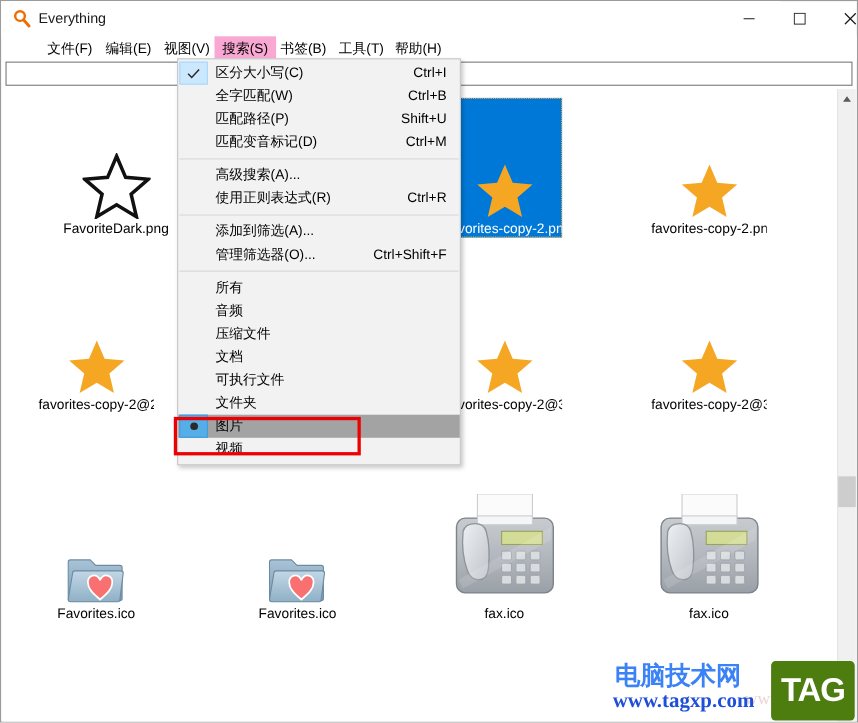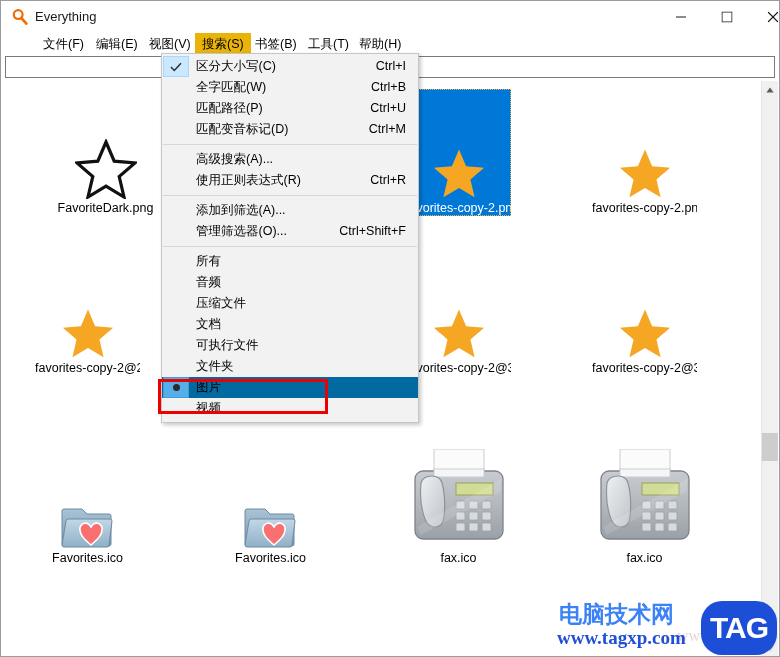--- a/index.html
+++ b/index.html
@@ -64,21 +64,21 @@
     position: absolute;
     top: 0;
     height: 22px;
     line-height: 22px;
     padding: 0 7px;
     font-size: 12.5px;
     color: #000000;
     white-space: nowrap;
     cursor: default;
   }
-  .menubar-item.active { background: #eab308; }
+  .menubar-item.active { background: #f9a8d4; }
 
   
   .searchbar {
     position: absolute;
     left: 4px; top: 55px;
     width: 770px; height: 22px;
     border: 1px solid #7a7a7a;
     background: #ffffff;
     box-sizing: border-box;
   }
@@ -192,21 +192,21 @@
     position: absolute;
     right: 12px; top: 0;
     color: #000000;
   }
   .dd-item.checked .dd-mark {
     background: #cce8ff;
     border: 1px solid #a6d8ff;
     box-sizing: border-box;
   }
   .dd-item.radio-selected {
-    background: #0369a1;
+    background: #a3a3a3;
   }
   .dd-item.radio-selected .dd-mark {
     background: #55aee8;
     border: 1px solid #3f9ddb;
     box-sizing: border-box;
   }
   .dd-sep {
     height: 1px;
     margin: 4px 1px 4px 1px;
     background: #d7d7d7;
@@ -252,22 +252,22 @@
     font-size: 19px;
     font-weight: bold;
     color: #1f4fd8;
     font-family: "Liberation Serif", serif;
     white-space: nowrap;
   }
   .wm-badge {
     position: absolute;
     left: 144px; top: 2px;
     width: 76px; height: 54px;
-    background: #1d4ed8;
-    border-radius: 21px;
+    background: #4d7c0f;
+    border-radius: 4px;
     display: flex; align-items: center; justify-content: center;
   }
   .wm-badge span {
     font-size: 30px;
     font-weight: bold;
     color: #ffffff;
     font-family: "Liberation Sans", sans-serif;
     letter-spacing: -1px;
   }
   .wm-ghost {
@@ -535,21 +535,21 @@
         <div class="dd-accel">Ctrl+I</div>
       </div>
       <div class="dd-item">
         <div class="dd-mark"></div>
         <div class="dd-label">全字匹配(W)</div>
         <div class="dd-accel">Ctrl+B</div>
       </div>
       <div class="dd-item">
         <div class="dd-mark"></div>
         <div class="dd-label">匹配路径(P)</div>
-        <div class="dd-accel">Ctrl+U</div>
+        <div class="dd-accel">Shift+U</div>
       </div>
       <div class="dd-item">
         <div class="dd-mark"></div>
         <div class="dd-label">匹配变音标记(D)</div>
         <div class="dd-accel">Ctrl+M</div>
       </div>
       <div class="dd-sep"></div>
       <div class="dd-item">
         <div class="dd-mark"></div>
         <div class="dd-label">高级搜索(A)...</div>

